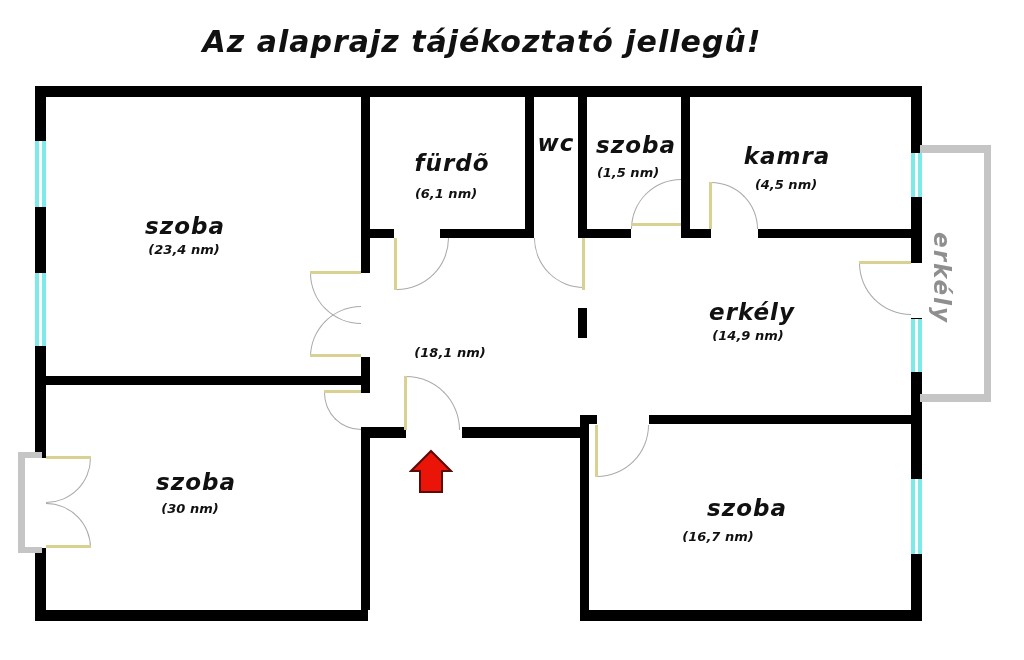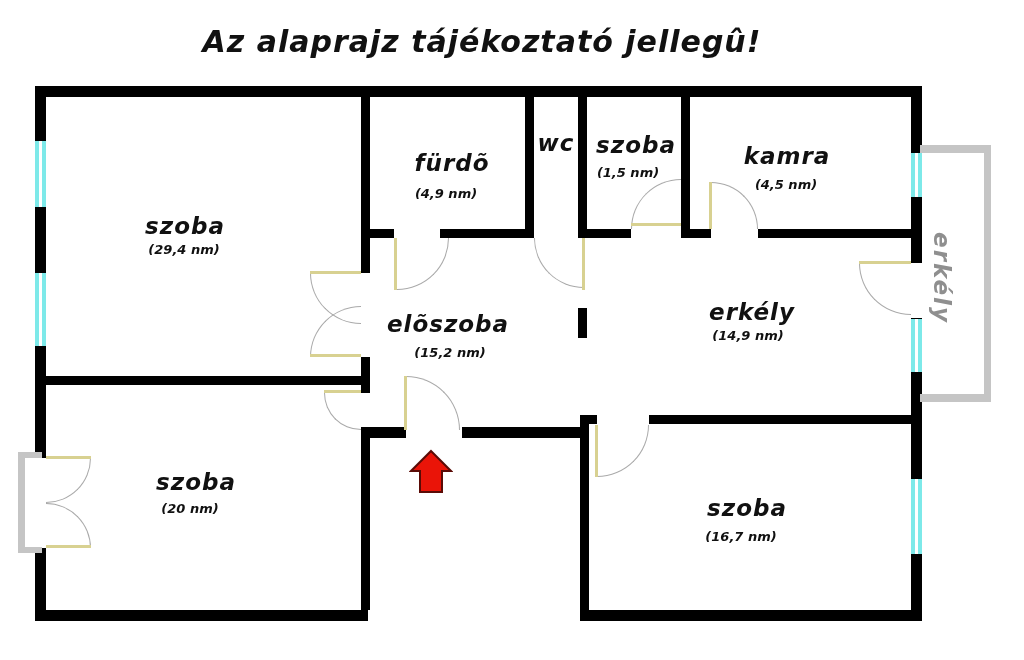--- a/index.html
+++ b/index.html
@@ -100,40 +100,39 @@
   <div class="leaf" style="left:595px;top:425px;width:3px;height:52px"></div>
   <div class="leaf" style="left:859px;top:261px;width:52px;height:3px"></div>
   <div class="leaf" style="left:46px;top:456px;width:45px;height:3px"></div>
   <div class="leaf" style="left:46px;top:545px;width:45px;height:3px"></div>
 
   <svg style="position:absolute;left:409px;top:449px" width="44" height="46" viewBox="0 0 44 46">
     <polygon points="22,2 42,22 33,22 33,43 11,43 11,22 2,22" fill="#ea1408" stroke="#5a0b06" stroke-width="2" stroke-linejoin="miter"></polygon>
   </svg>
 
   <div class="rlabel" style="left:185px;top:226px">szoba</div>
-  <div class="rarea" style="left:184px;top:249px">(29,4 nm)</div>
+  <div class="rarea" style="left:184px;top:249px">(23,4 nm)</div>
 
   <div class="rlabel" style="left:452px;top:163px">fürdõ</div>
-  <div class="rarea" style="left:446px;top:193px">(4,9 nm)</div>
+  <div class="rarea" style="left:446px;top:193px">(6,1 nm)</div>
 
   <div class="rlabel" style="left:556px;top:143px">wc</div>
 
   <div class="rlabel" style="left:636px;top:145px">szoba</div>
   <div class="rarea" style="left:628px;top:172px">(1,5 nm)</div>
 
   <div class="rlabel" style="left:787px;top:156px">kamra</div>
   <div class="rarea" style="left:786px;top:184px">(4,5 nm)</div>
 
-  <div class="rlabel" style="left:448px;top:324px">elõszoba</div>
-  <div class="rarea" style="left:450px;top:352px">(15,2 nm)</div>
+  <div class="rarea" style="left:450px;top:352px">(18,1 nm)</div>
 
   <div class="rlabel" style="left:752px;top:312px">erkély</div>
   <div class="rarea" style="left:748px;top:335px">(14,9 nm)</div>
 
   <div class="rlabel" style="left:196px;top:482px">szoba</div>
-  <div class="rarea" style="left:190px;top:508px">(20 nm)</div>
+  <div class="rarea" style="left:190px;top:508px">(30 nm)</div>
 
   <div class="rlabel" style="left:747px;top:508px">szoba</div>
-  <div class="rarea" style="left:741px;top:536px">(16,7 nm)</div>
+  <div class="rarea" style="left:718px;top:536px">(16,7 nm)</div>
 
   <div class="erkely">erkély</div>
 
 </div>
 
 </body></html>

